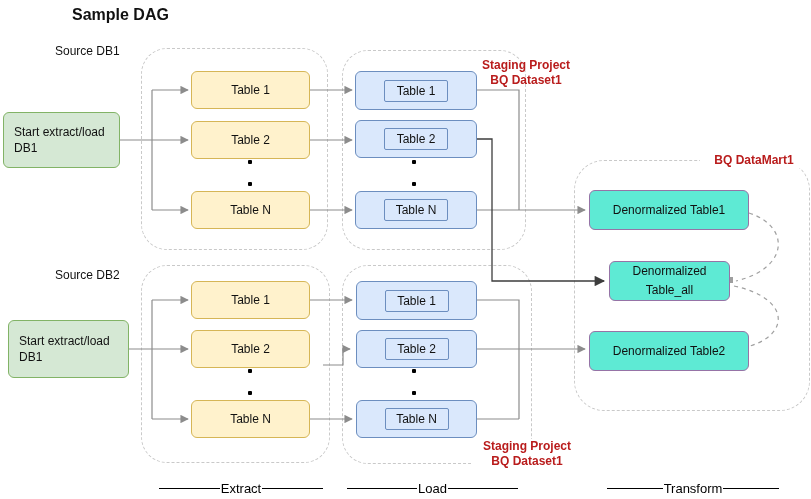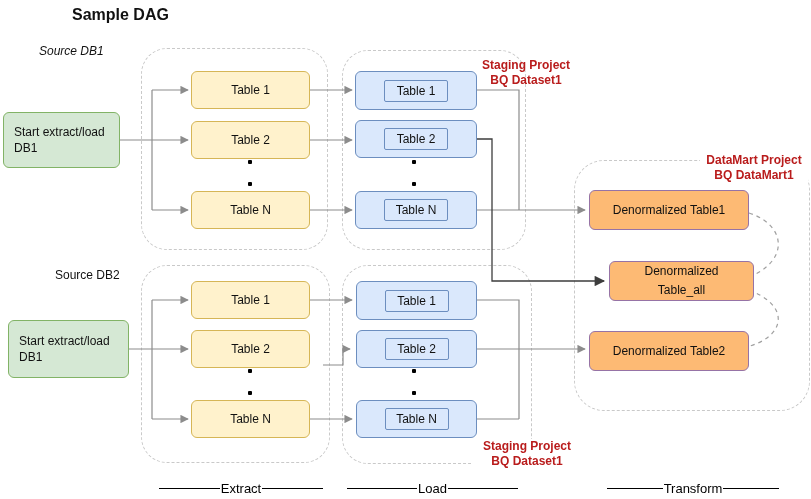--- a/index.html
+++ b/index.html
@@ -12,21 +12,21 @@
   .sm-label{font-size:12px;color:#111;line-height:15px;}
   .group{border:1px dashed #c9c9c9;border-radius:26px;background:transparent;}
   .node{
     position:absolute;display:flex;align-items:center;justify-content:center;
     font-size:12px;color:#111;border-radius:6px;box-sizing:border-box;
   }
   .green{background:#d5e8d4;border:1px solid #82b366;justify-content:flex-start;
     text-align:left;padding-left:10px;padding-right:14px;line-height:16px;}
   .yellow{background:#fff2cc;border:1px solid #d6b656;}
   .blue{background:#dae8fc;border:1px solid #6c8ebf;}
-  .purple{background:#fdba74;border:1px solid #9673a6;}
+  .purple{background:#5eead4;border:1px solid #9673a6;}
   .inner-rect{
     border:1px solid #6c8ebf;border-radius:2px;background:#dae8fc;
     padding:3px 0;width:62px;text-align:center;
   }
   .two-line{flex-direction:column;line-height:19px;}
   .dots{position:absolute;display:flex;flex-direction:column;gap:18px;}
   .dots i{display:block;width:4px;height:4px;background:#000;border-radius:1px;}
   .stage{position:absolute;top:481px;display:flex;align-items:center;font-size:13px;color:#000000;}
   .stage .ln{flex:1;border-top:1px solid #000;height:0;}
   .stage span{padding:0 1px;white-space:nowrap;}
@@ -84,21 +84,21 @@
     <path d="M477,139 H492 V281 H604" stroke="#3d3d3d" stroke-width="1.3" fill="none" marker-end="url(#arD)"></path>
 
     <g stroke="#a0a0a0" stroke-width="1.2" fill="none" stroke-dasharray="4 4">
       <path d="M749,213 C790,226 790,268 736,281"></path>
       <path d="M734,286 C790,298 790,334 750,346"></path>
     </g>
     <rect x="727" y="277" width="6" height="6" fill="#9e9e9e"></rect>
   </svg>
 
   <div class="abs title" style="left:31px;top:6px;margin-left:41px;">Sample DAG</div>
-  <div class="abs sm-label" style="left:39px;top:44px;font-style:italic;">Source DB1</div>
+  <div class="abs sm-label" style="left:55px;top:44px;">Source DB1</div>
   <div class="abs sm-label" style="left:55px;top:268px;">Source DB2</div>
 
   <div class="node green" style="left:3px;top:112px;width:117px;height:56px;">
     <span>Start extract/load DB1</span>
   </div>
   <div class="node green" style="left:8px;top:320px;width:121px;height:58px;">
     <span>Start extract/load DB1</span>
   </div>
 
   <div class="node yellow" style="left:191px;top:71px;width:119px;height:38px;">
@@ -161,27 +161,26 @@
       <i></i>
       <i></i>
     </div>
 
   <div class="caption" style="left:471px;top:439px;width:112px;background:#fff;">
     <div>Staging Project</div>
     <div>BQ Dataset1</div>
   </div>
 
   <div class="caption" style="left:700px;top:153px;width:108px;background:#fff;">
-    <div>DataMart Project</div>
     <div>BQ DataMart1</div>
   </div>
   <div class="node purple" style="left:589px;top:190px;width:160px;height:40px;">
     <span>Denormalized Table1</span>
   </div>
-  <div class="node purple two-line" style="left:609px;top:261px;width:145px;height:40px;">
+  <div class="node purple two-line" style="left:609px;top:261px;width:121px;height:40px;">
     <span>Denormalized</span>
     <span>Table_all</span>
   </div>
   <div class="node purple" style="left:589px;top:331px;width:160px;height:40px;">
     <span>Denormalized Table2</span>
   </div>
 
   <div class="stage" style="left:159px;width:164px;">
     <span class="ln"></span>
       <span>Extract</span>

